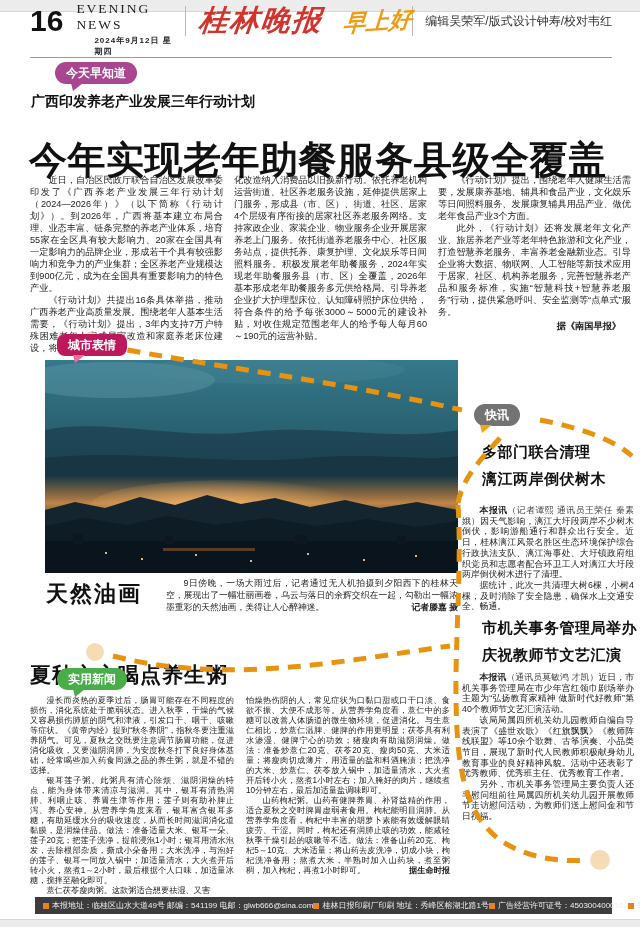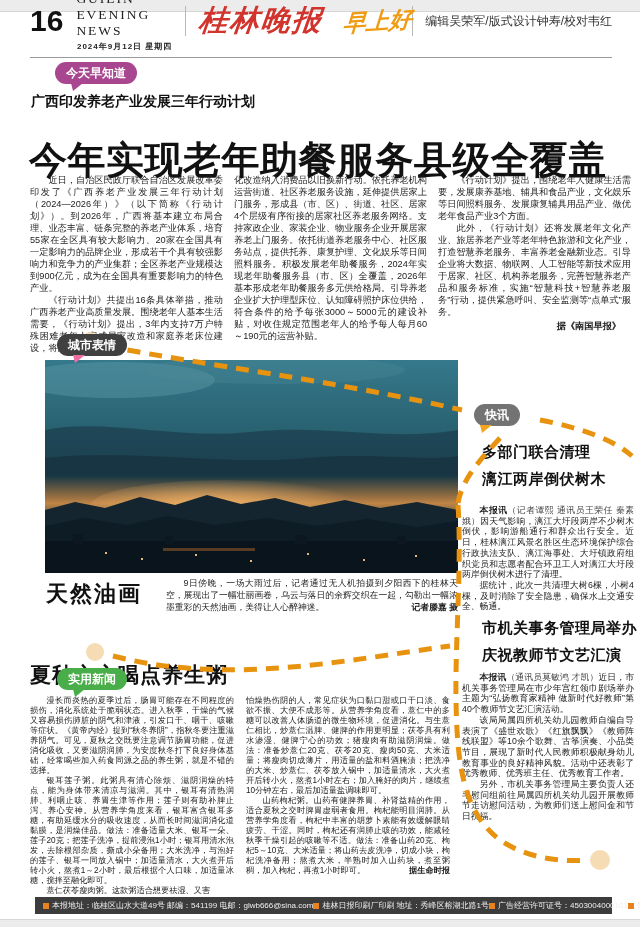--- a/index.html
+++ b/index.html
@@ -7,36 +7,36 @@
         font-family:"Liberation Sans",sans-serif;color:#1a1a1a;}
   .edge-band{position:absolute;left:0;right:0;background:#ececec;}
   .edge-top{top:0;height:11px;border-bottom:1px solid #d6d6d6;}
   .edge-bottom{top:919px;height:8px;border-top:1px solid #d6d6d6;}
 
   
   .hdr{position:absolute;left:30px;top:1px;width:582px;height:40px;display:flex;align-items:center;}
   .pagenum{font-size:30px;font-weight:bold;color:#111;line-height:1;}
   .mast-en{margin-left:13px;display:flex;flex-direction:column;align-items:flex-end;}
   .mast-en .en{font-family:"Liberation Serif",serif;font-size:13.5px;letter-spacing:2px;color:#222;}
-  .mast-en .date{font-size:8px;font-weight:bold;color:#222;margin-top:2px;letter-spacing:1px;}
+  .mast-en .date{font-size:8px;font-weight:bold;color:#222;margin-top:2px;letter-spacing:1px;margin-left:18px;}
   .vdiv{width:1px;height:30px;background:#b9b9b9;margin:0 13px;}
   .mast-cn{color:#d0342c;font-size:29px;font-weight:bold;font-style:italic;
            font-family:"DejaVu Serif",serif;transform:skewX(-6deg);letter-spacing:2px;white-space:nowrap;}
   .greet{color:#ef9b13;font-size:23px;font-weight:bold;font-style:italic;
          font-family:"DejaVu Serif",serif;margin-left:20px;transform:rotate(-4deg) skewX(-8deg);white-space:nowrap;}
   .staff{margin-left:auto;font-size:12px;color:#333;white-space:nowrap;}
   .hdr-rule{position:absolute;left:30px;top:57px;width:582px;height:1px;background:#9a9a9a;}
 
   
   .badge{position:absolute;color:#fff;font-weight:bold;font-size:12px;line-height:1;
          padding:5px 11px;border-radius:11px;white-space:nowrap;z-index:6;}
   .badge .tail{position:absolute;bottom:-7px;left:16px;width:0;height:0;border-style:solid;
                border-width:8px 10px 0 2px;border-color:transparent;}
   .b-magenta{background:#a8478f;}  .b-magenta .tail{border-top-color:#a8478f;}
-  .b-pink{background:#404040;}     .b-pink .tail{border-top-color:#ef6ba2;}
+  .b-pink{background:#be185d;border-radius:8px;}     .b-pink .tail{border-top-color:#ef6ba2;}
   .b-green{background:#49ad49;}    .b-green .tail{border-top-color:#49ad49;}
   .b-orange{background:#737373;}   .b-orange .tail{border-top-color:#f5a51d;}
 
   
   .kicker{position:absolute;left:31px;top:93px;font-size:14px;font-weight:bold;color:#111;}
   .headline{position:absolute;left:29px;top:111px;width:586px;font-size:38px;font-weight:900;
             color:#111;line-height:1.2;letter-spacing:0.5px;white-space:nowrap;margin-top:27px;}
   .lcol{position:absolute;top:174px;width:193px;font-size:9.2px;line-height:12px;
         text-align:justify;color:#222;}
   .lcol p,.acol p,.rbody p{margin:0;text-indent:2em;}

